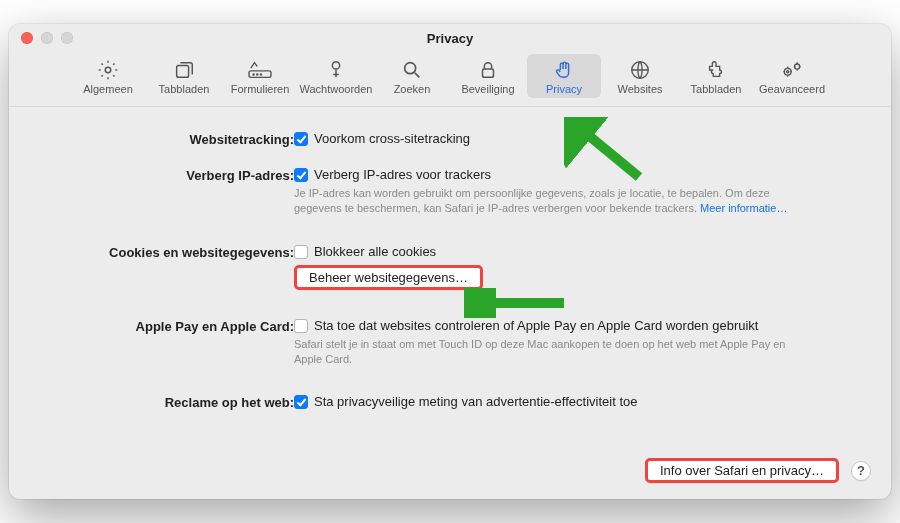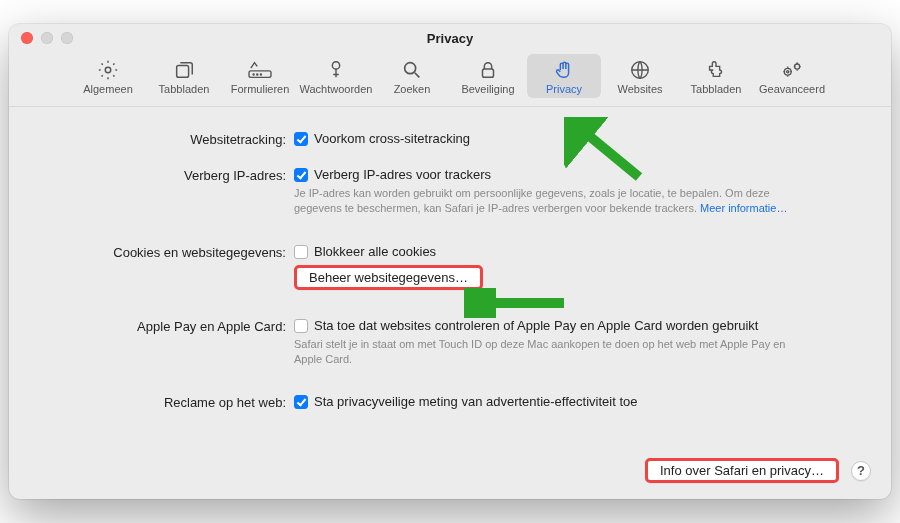--- a/index.html
+++ b/index.html
@@ -88,22 +88,22 @@
     padding: 24px 30px 12px 30px;
     overflow: auto;
   }
   .row {
     display: flex;
     margin-bottom: 6px;
   }
   .row .key {
     flex: 0 0 255px;
     text-align: right;
-    padding-right: 8px;
     padding-top: 1px;
+    font-weight: bold;
   }
   .row .val {
     flex: 1;
   }
   .check-line {
     display: flex;
     align-items: flex-end;
     gap: 6px;
   }
   .checkbox {

